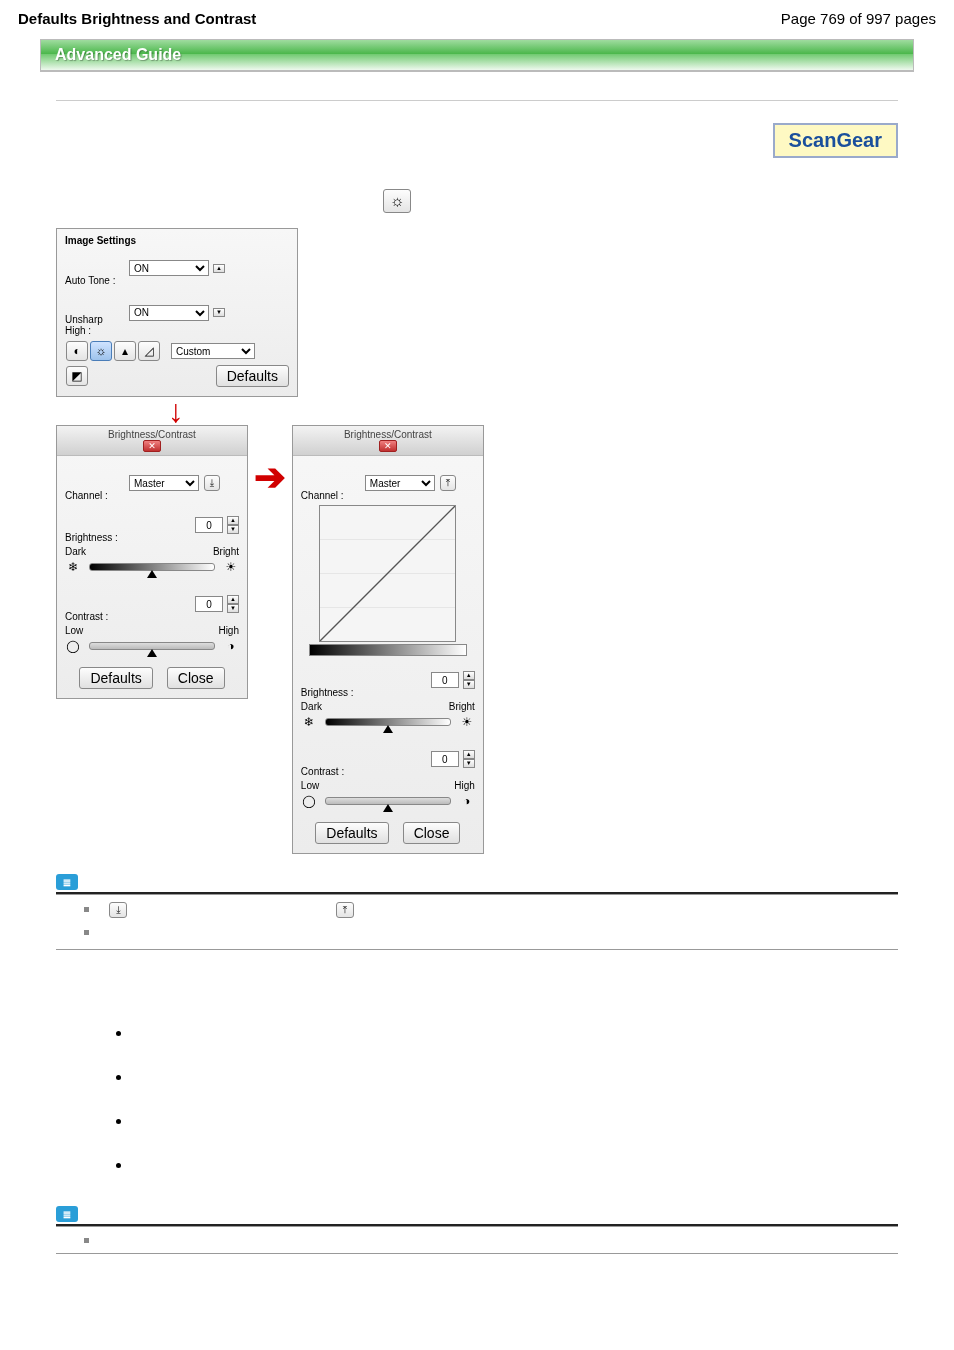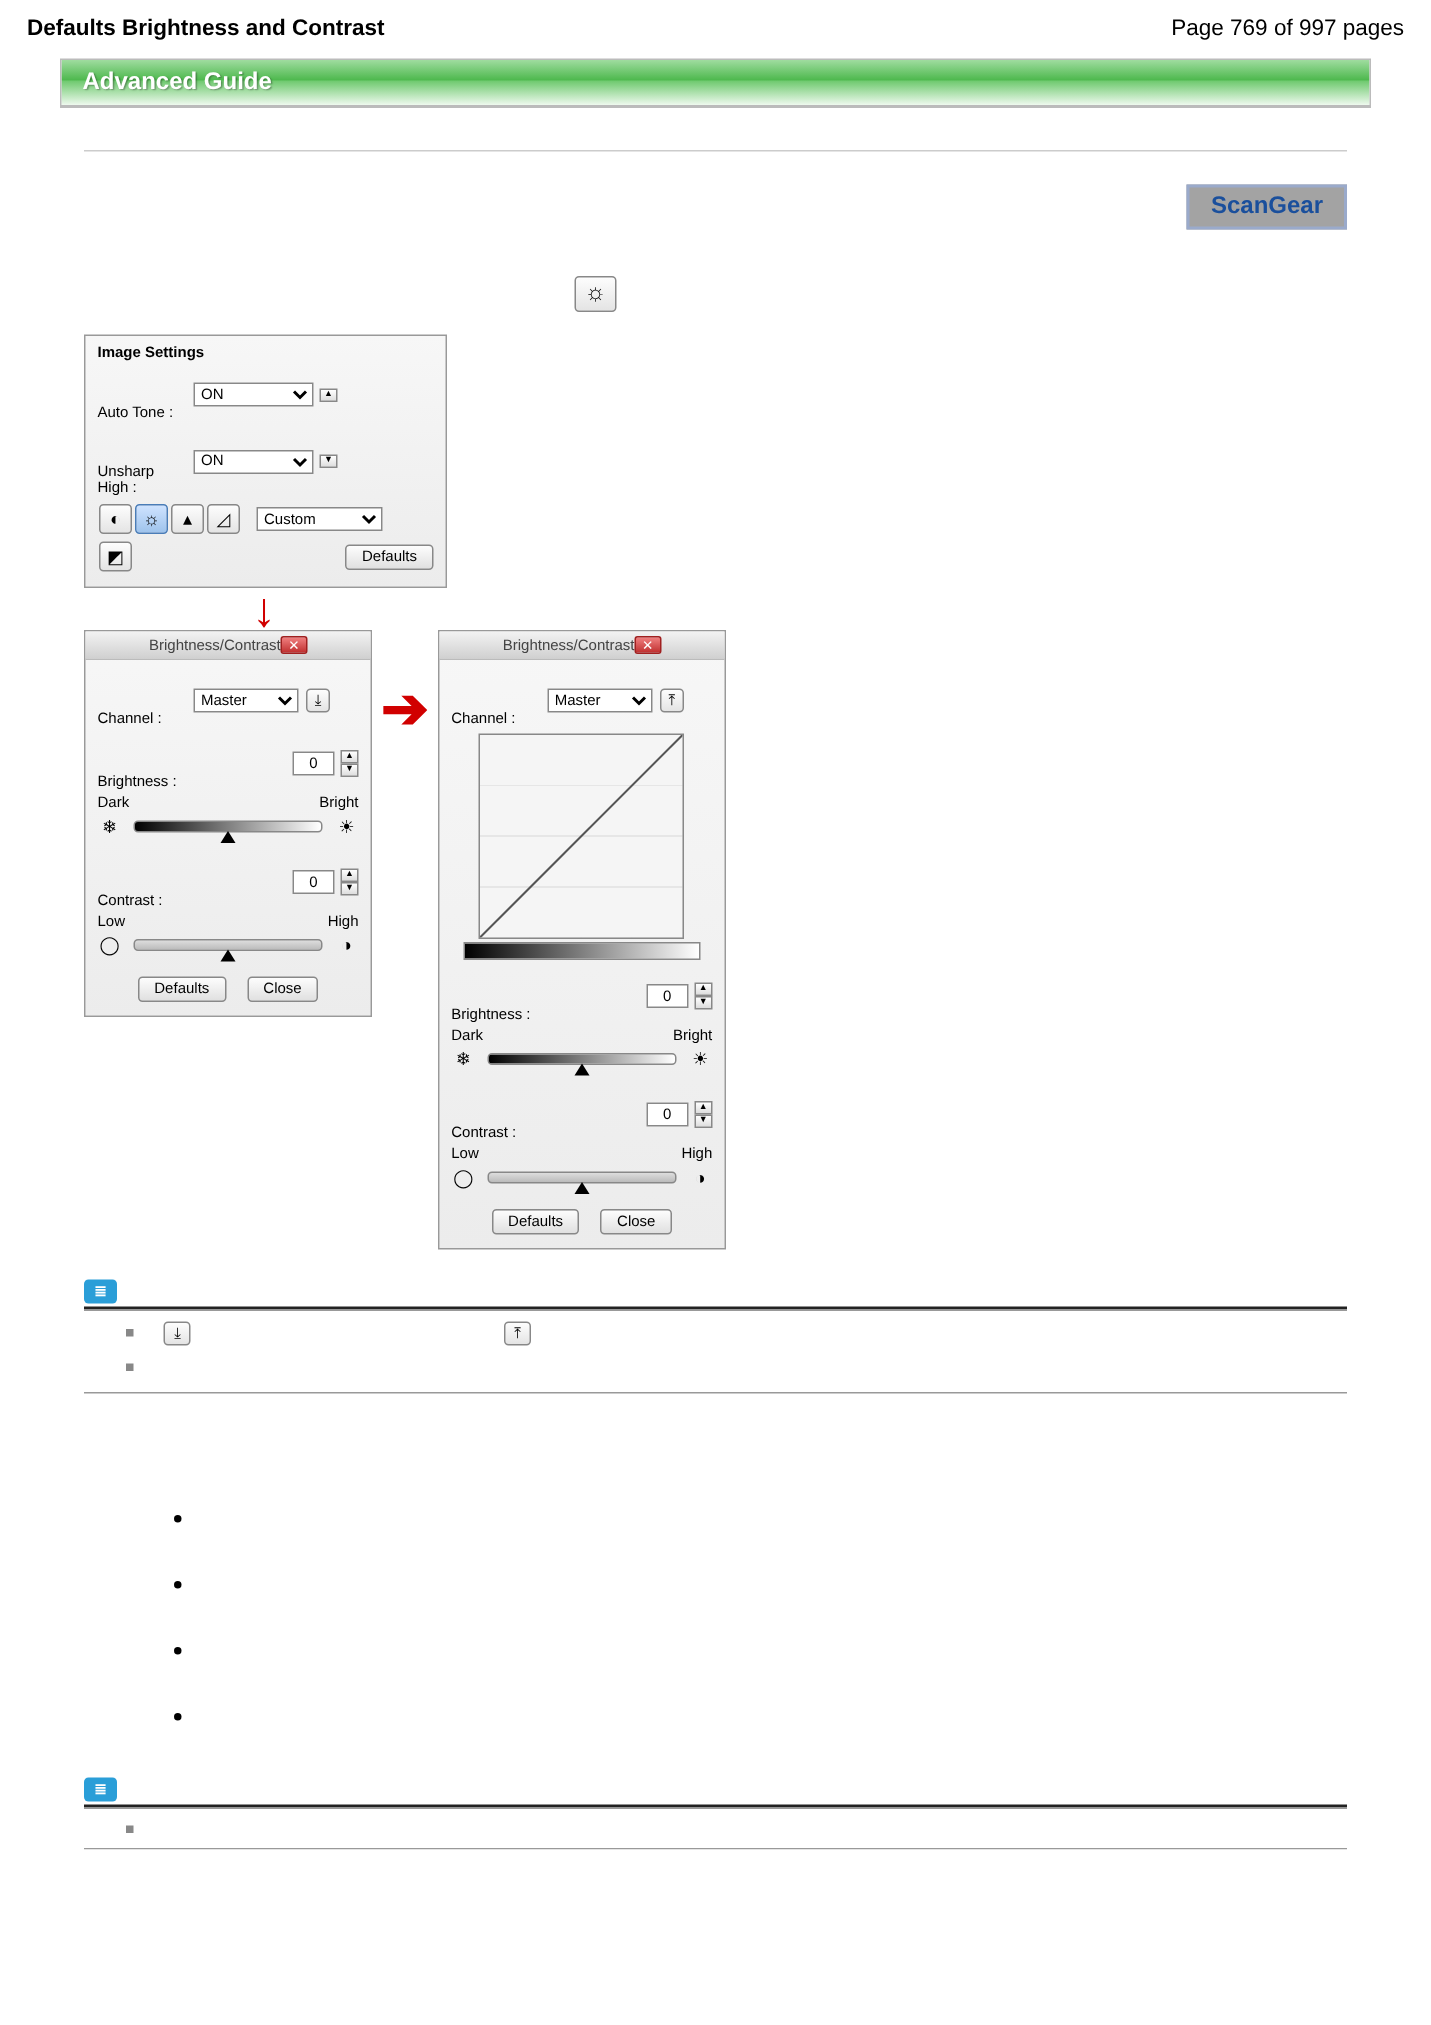--- a/index.html
+++ b/index.html
@@ -36,24 +36,24 @@
   }
   hr.thin {
     border: none;
     border-top: 1px solid #ccc;
     margin: 4px 0 22px 0;
   }
   .scangear-box {
     float: right;
     border: 2px solid #9aaacb;
     padding: 4px 14px;
-    font-size: 16px;
+    font-size: 20px;
     font-weight: bold;
     color: #1a4f9c;
-    background: #a3a3a3;
+    background: #fef9c3;
   }
   .clear { clear: both; }
 
   .icon-btn {
     display: inline-flex;
     align-items: center;
     justify-content: center;
     width: 22px;
     height: 20px;
     border: 1px solid #888;
@@ -73,23 +73,24 @@
     font-size: 10px;
     position: relative;
   }
   .panel-inner { padding: 6px 8px; }
   .titlebar {
     background: linear-gradient(#f3f3f3,#d0d0d0);
     border-bottom: 1px solid #bbb;
     font-size: 10px;
     padding: 3px 6px;
     display: flex;
-    justify-content: center;
+    justify-content: space-between;
     align-items: center;
     color: #444;
+    flex-direction: column;
   }
   .close-x {
     background: linear-gradient(#f08080,#c03030);
     color: #fff;
     font-size: 9px;
     padding: 0 4px;
     border-radius: 2px;
     border: 1px solid #a02020;
   }
   .row { display: flex; align-items: center; margin: 3px 0; gap:4px; }
@@ -114,21 +115,21 @@
     border: 1px solid #888;
     font-size: 6px;
     line-height: 6px;
     text-align: center;
     background: linear-gradient(#fff,#ddd);
     height: 7px;
   }
   .btn {
     border: 1px solid #888;
     background: linear-gradient(#fdfdfd,#e0e0e0);
-    font-size: 10px;
+    font-size: 14px;
     padding: 2px 10px;
     border-radius: 3px;
   }
   .slider-track {
     height: 6px;
     background: linear-gradient(to right, #000, #fff);
     border: 1px solid #888;
     border-radius: 3px;
     position: relative;
     margin: 2px 4px;

